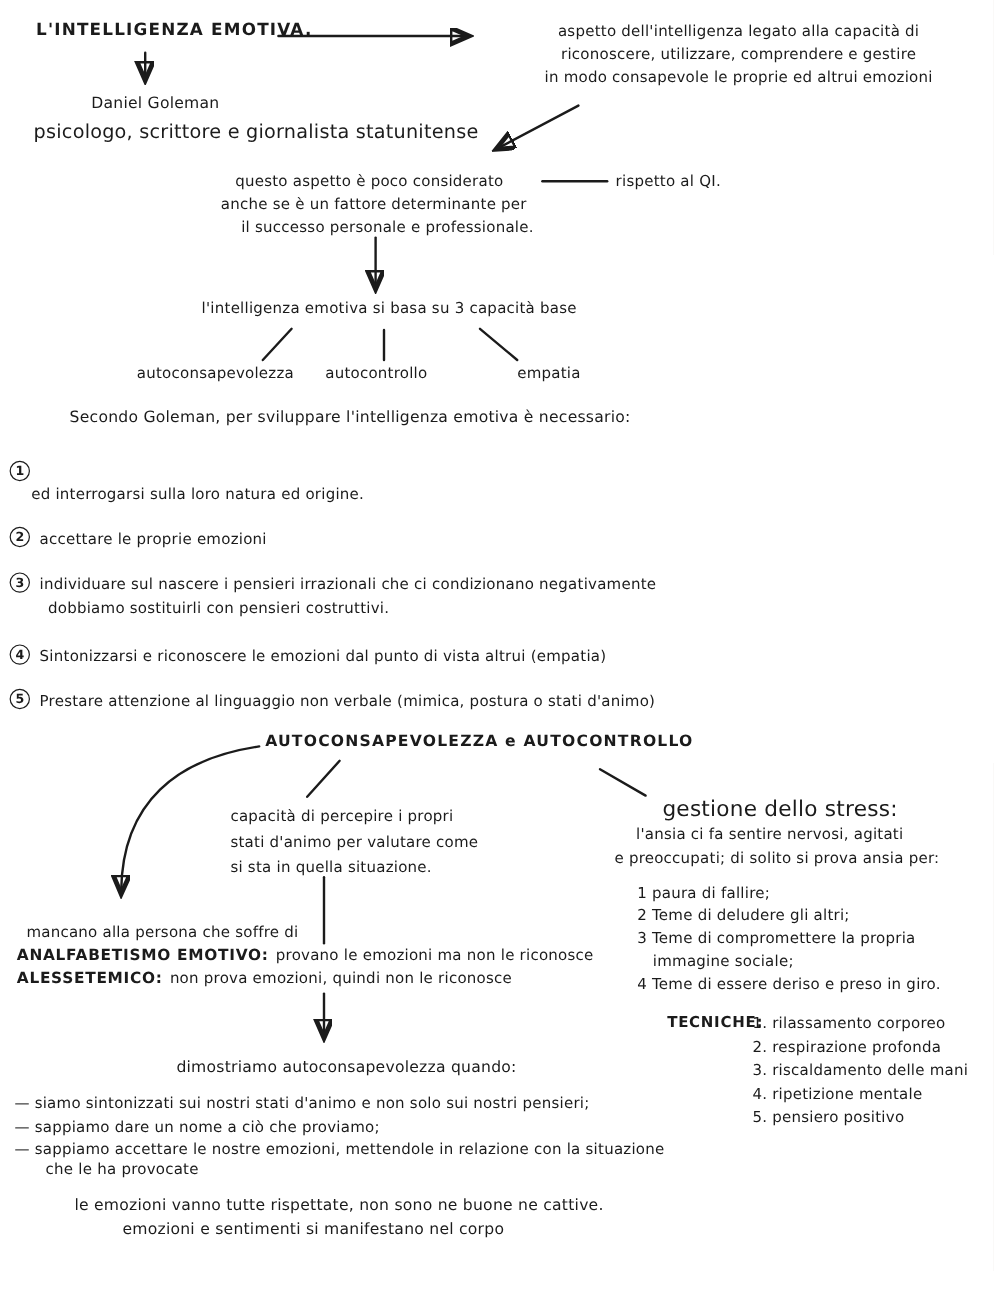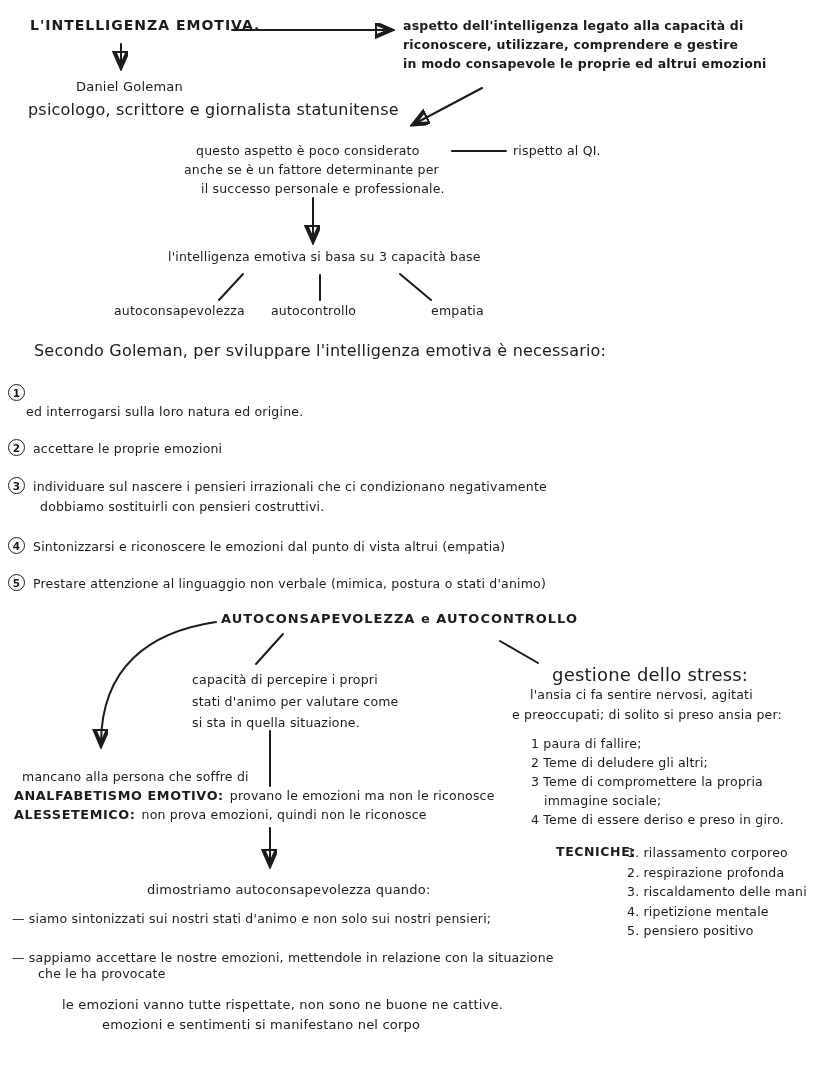--- a/index.html
+++ b/index.html
@@ -9,21 +9,21 @@
     font-family:"DejaVu Sans",sans-serif;
   }
   .canvas{
     position:relative;width:828px;height:1086px;
     background:#ffffff;color:#1b1b1b;overflow:hidden;
   }
   .arrows{position:absolute;left:0;top:0;width:828px;height:1086px;z-index:0;}
   .arrows path, .arrows line{stroke:#1b1b1b;stroke-width:2;fill:none;stroke-linecap:round;}
   .t{position:absolute;white-space:nowrap;z-index:1;font-size:12.5px;letter-spacing:0.2px;}
   .title{font-size:14px;font-weight:bold;letter-spacing:1px;}
-  .center{white-space:normal;font-weight:bold;}
+  .center{text-align:center;white-space:normal;}
   .def{width:425px;line-height:19px;}
   .head{font-weight:bold;font-size:13px;letter-spacing:1px;}
   .smallcaps{font-weight:bold;font-size:12.5px;letter-spacing:0.6px;}
   .circle-num{
     position:absolute;width:17px;height:17px;border:1.7px solid #1b1b1b;border-radius:50%;
     display:flex;align-items:center;justify-content:center;
     font-size:10.5px;font-weight:bold;z-index:1;box-sizing:border-box;
   }
   .lh21{line-height:21.5px;white-space:nowrap;}
   .lh19{line-height:19.5px;white-space:nowrap;}
@@ -70,21 +70,21 @@
   <div class="t" style="left:196px;top:143px;">questo aspetto è poco considerato</div>
   <div class="t" style="left:513px;top:143px;">rispetto al QI.</div>
   <div class="t" style="left:184px;top:162px;">anche se è un fattore determinante per</div>
   <div class="t" style="left:201px;top:181px;">il successo personale e professionale.</div>
 
   <div class="t" style="left:168px;top:249px;">l'intelligenza emotiva si basa su 3 capacità base</div>
   <div class="t" style="left:114px;top:303px;">autoconsapevolezza</div>
   <div class="t" style="left:271px;top:303px;">autocontrollo</div>
   <div class="t" style="left:431px;top:303px;">empatia</div>
 
-  <div class="t" style="left:34px;top:341px;font-size:16px;">Secondo Goleman, per sviluppare l'intelligenza emotiva è necessario:</div>
+  <div class="t" style="left:58px;top:341px;font-size:13px;">Secondo Goleman, per sviluppare l'intelligenza emotiva è necessario:</div>
 
   <div class="circle-num" style="left:8px;top:384px;">1</div>
   <div class="t" style="left:26px;top:404px;">ed interrogarsi sulla loro natura ed origine.</div>
 
   <div class="circle-num" style="left:8px;top:439px;">2</div>
   <div class="t" style="left:33px;top:441px;">accettare le proprie emozioni</div>
 
   <div class="circle-num" style="left:8px;top:477px;">3</div>
   <div class="t" style="left:33px;top:479px;">individuare sul nascere i pensieri irrazionali che ci condizionano negativamente</div>
   <div class="t" style="left:40px;top:499px;">dobbiamo sostituirli con pensieri costruttivi.</div>
@@ -106,38 +106,39 @@
   <div class="t" style="left:22px;top:769px;">mancano alla persona che soffre di</div>
   <div class="t" style="left:14px;top:788px;">
     <span class="term">ANALFABETISMO EMOTIVO:</span><span class="desc">provano le emozioni ma non le riconosce</span>
   </div>
   <div class="t" style="left:14px;top:807px;">
     <span class="term">ALESSETEMICO:</span><span class="desc">non prova emozioni, quindi non le riconosce</span>
   </div>
 
   <div class="t" style="left:552px;top:664px;font-size:18px;">gestione dello stress:</div>
   <div class="t" style="left:530px;top:687px;">l'ansia ci fa sentire nervosi, agitati</div>
-  <div class="t" style="left:512px;top:707px;">e preoccupati; di solito si preso ansia per:</div>
+  <div class="t" style="left:512px;top:707px;">e preoccupati; di solito si prova ansia per:</div>
 
   <div class="t" style="left:531px;top:736px;">1 paura di fallire;</div>
   <div class="t" style="left:531px;top:755px;">2 Teme di deludere gli altri;</div>
   <div class="t" style="left:531px;top:774px;">3 Teme di compromettere la propria</div>
   <div class="t" style="left:544px;top:793px;">immagine sociale;</div>
   <div class="t" style="left:531px;top:812px;">4 Teme di essere deriso e preso in giro.</div>
 
   <div class="t smallcaps" style="left:556px;top:844px;">TECNICHE:</div>
   <div class="t lh19" style="left:627px;top:843px;">
     <div>1. rilassamento corporeo</div>
     <div>2. respirazione profonda</div>
     <div>3. riscaldamento delle mani</div>
     <div>4. ripetizione mentale</div>
     <div>5. pensiero positivo</div>
   </div>
 
   <div class="t" style="left:147px;top:882px;font-size:13px;">dimostriamo autoconsapevolezza quando:</div>
   <div class="t" style="left:12px;top:911px;">— siamo sintonizzati sui nostri stati d'animo e non solo sui nostri pensieri;</div>
+  <div class="t" style="left:12px;top:931px;">— sappiamo dare un nome a ciò che proviamo;</div>
   <div class="t" style="left:12px;top:950px;">— sappiamo accettare le nostre emozioni, mettendole in relazione con la situazione</div>
   <div class="t" style="left:38px;top:966px;">che le ha provocate</div>
 
   <div class="t" style="left:62px;top:997px;font-size:13px;">le emozioni vanno tutte rispettate, non sono ne buone ne cattive.</div>
   <div class="t" style="left:102px;top:1017px;font-size:13px;">emozioni e sentimenti si manifestano nel corpo</div>
 
 </div>
 
 </body></html>

